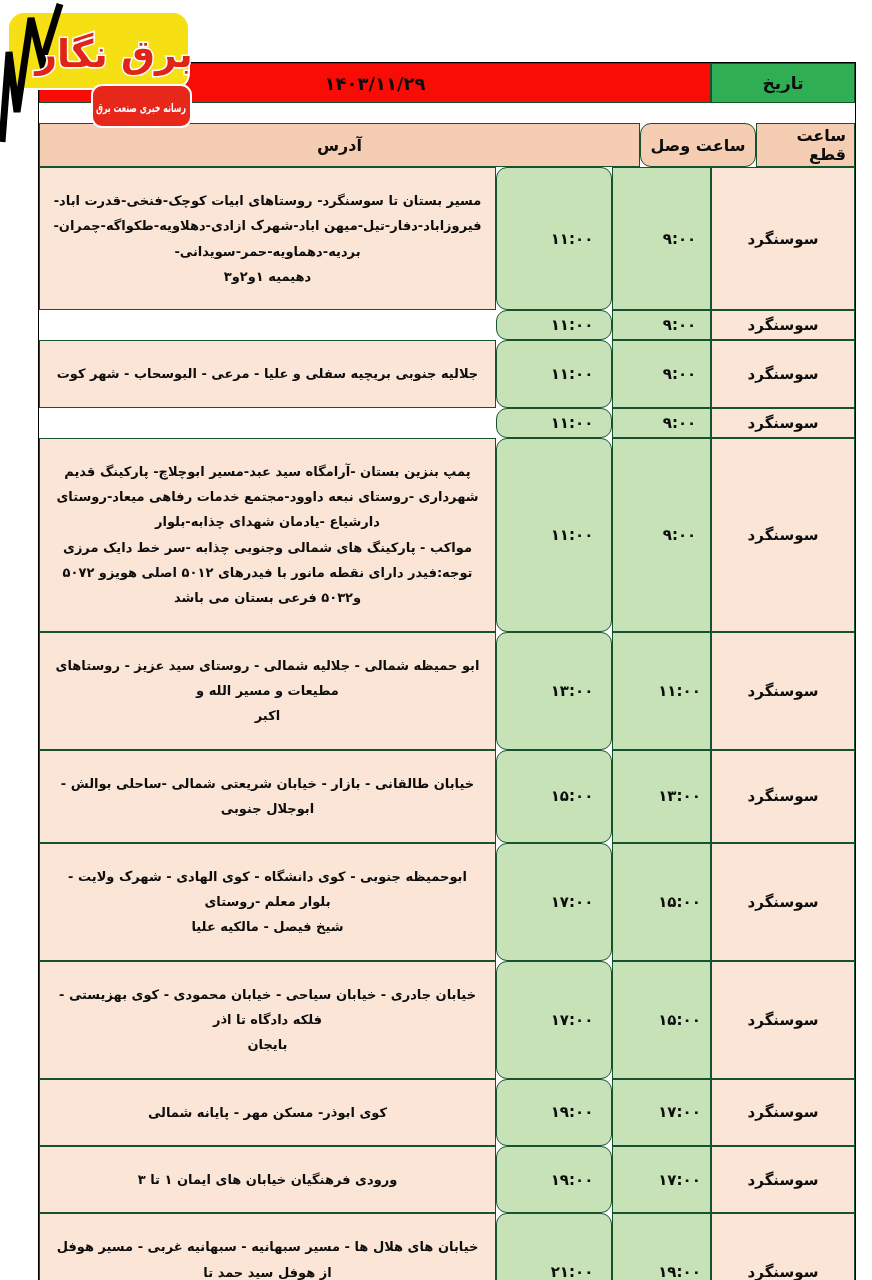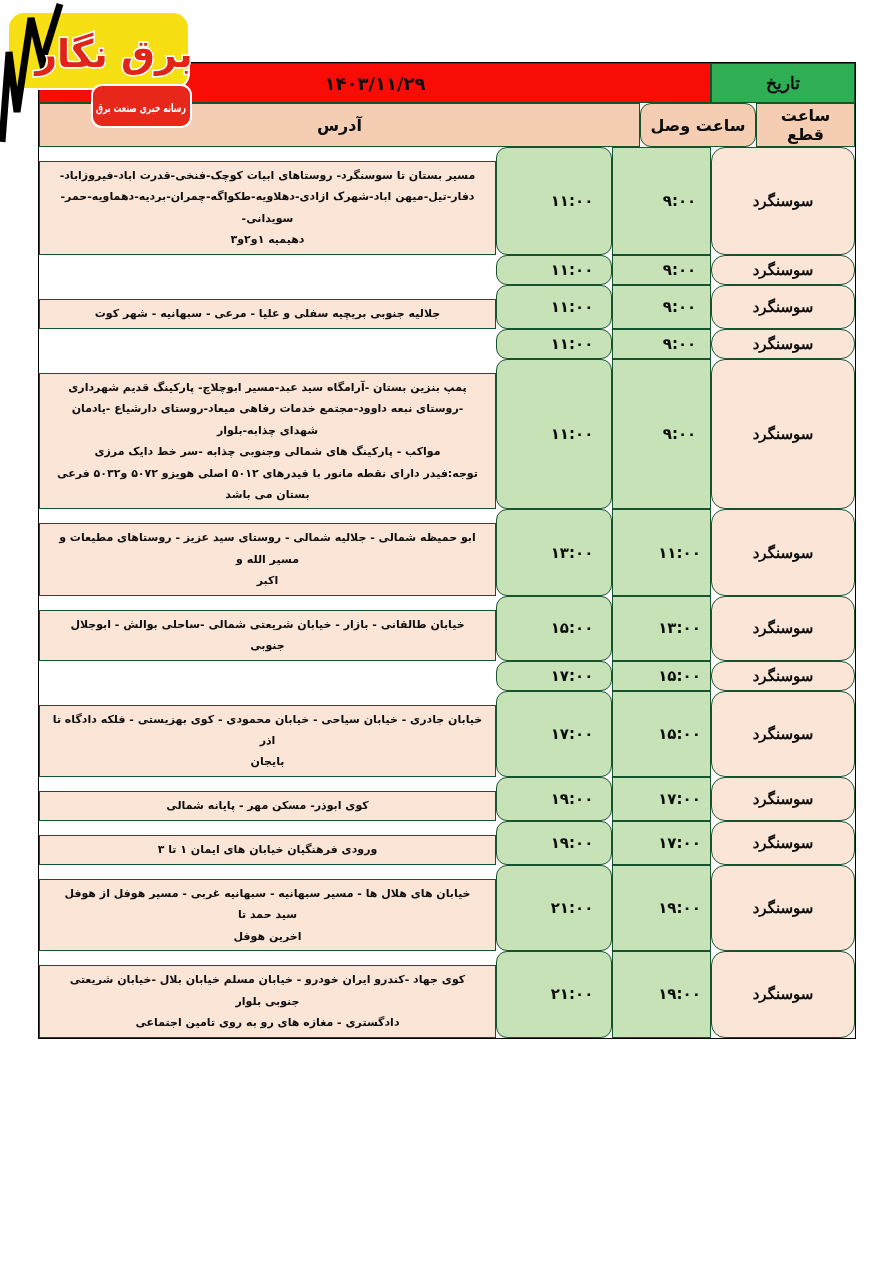--- a/index.html
+++ b/index.html
@@ -12,35 +12,35 @@
     position:absolute;right:16px;left:38px;top:62px;direction:rtl;
   }
   .tbl{border:1px solid #000;}
   .row{display:flex;}
   .cell{
     box-sizing:border-box;border:1px solid #14532d;
     display:flex;align-items:center;justify-content:center;
     text-align:center;padding:2px 8px;min-height:30px;
   }
   
-  .col-county{width:144px;flex:0 0 144px;font-family:Liberation Serif, serif;}
-  .col-cut{width:99px;flex:0 0 99px;}
+  .col-county{width:144px;flex:0 0 144px;}
+  .col-cut{width:99px;flex:0 0 99px;text-align:right;}
   .col-recon{width:116px;flex:0 0 116px;border-radius:11px;}
   .col-addr{flex:1 1 auto;}
   
   .date-cell{background:#2fae54;font-size:17px;min-height:40px;}
   .date-bar{background:#f90c05;font-size:18px;min-height:40px;letter-spacing:1px;}
   
-  .hdr{background:#f5cdb2;font-size:16px;min-height:27px;}
+  .hdr{background:#f5cdb2;font-size:16px;min-height:27px;margin-top:20px;}
   
-  .county{background:#fbe5d6;font-size:15px;border-radius:14px;}
+  .county{background:#fbe5d6;font-size:15px;}
   .time{background:#c8e2b7;font-size:15px;padding-left:44px;}
   .addr{
-    background:#fbe5d6;font-size:11px;line-height:1.95;
-    white-space:pre-line;padding:3px 12px;margin-top:14px;
+    background:#fbe5d6;font-size:13px;line-height:1.95;
+    white-space:pre-line;padding:20px 12px;
   }
   
   .logo{position:absolute;left:-4px;top:2px;width:208px;height:144px;z-index:5;}
 </style>
 </head>
 <body>
 
 <div class="sheet">
   <div class="tbl">
 
@@ -65,21 +65,21 @@
         </div>
         <div class="row">
           <div class="cell col-county county">سوسنگرد</div>
           <div class="cell col-cut time">۹:۰۰</div>
           <div class="cell col-recon time">۱۱:۰۰</div>
         </div>
         <div class="row">
           <div class="cell col-county county">سوسنگرد</div>
           <div class="cell col-cut time">۹:۰۰</div>
           <div class="cell col-recon time">۱۱:۰۰</div>
-          <div class="cell col-addr addr">جلالیه جنوبی بریچیه سفلی و علیا - مرعی - سبهانیه - شهر کوت</div>
+          <div class="cell col-addr addr">جلالیه جنوبی بریچیه سفلی و علیا - مرعی - البوسحاب - شهر کوت</div>
         </div>
         <div class="row">
           <div class="cell col-county county">سوسنگرد</div>
           <div class="cell col-cut time">۹:۰۰</div>
           <div class="cell col-recon time">۱۱:۰۰</div>
         </div>
         <div class="row">
           <div class="cell col-county county">سوسنگرد</div>
           <div class="cell col-cut time">۹:۰۰</div>
           <div class="cell col-recon time">۱۱:۰۰</div>
@@ -97,20 +97,22 @@
         <div class="row">
           <div class="cell col-county county">سوسنگرد</div>
           <div class="cell col-cut time">۱۳:۰۰</div>
           <div class="cell col-recon time">۱۵:۰۰</div>
           <div class="cell col-addr addr">خیابان طالقانی - بازار - خیابان شریعتی شمالی -ساحلی بوالش - ابوجلال جنوبی</div>
         </div>
         <div class="row">
           <div class="cell col-county county">سوسنگرد</div>
           <div class="cell col-cut time">۱۵:۰۰</div>
           <div class="cell col-recon time">۱۷:۰۰</div>
+          <div class="cell col-addr addr">ابوحمیظه جنوبی - کوی دانشگاه - کوی الهادی - شهرک ولایت - بلوار معلم -روستای
+شیخ فیصل - مالکیه علیا</div>
         </div>
         <div class="row">
           <div class="cell col-county county">سوسنگرد</div>
           <div class="cell col-cut time">۱۵:۰۰</div>
           <div class="cell col-recon time">۱۷:۰۰</div>
           <div class="cell col-addr addr">خیابان جادری - خیابان سیاحی - خیابان محمودی - کوی بهزیستی - فلکه دادگاه تا اذر
 بایجان</div>
         </div>
         <div class="row">
           <div class="cell col-county county">سوسنگرد</div>

